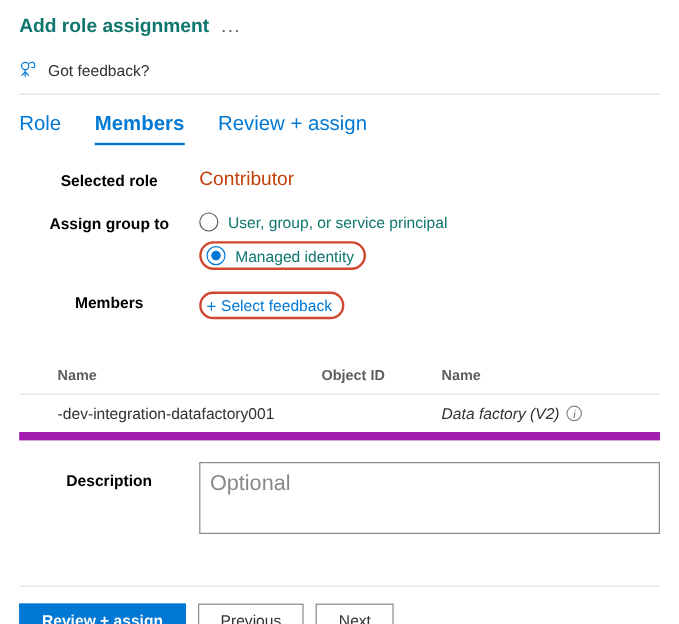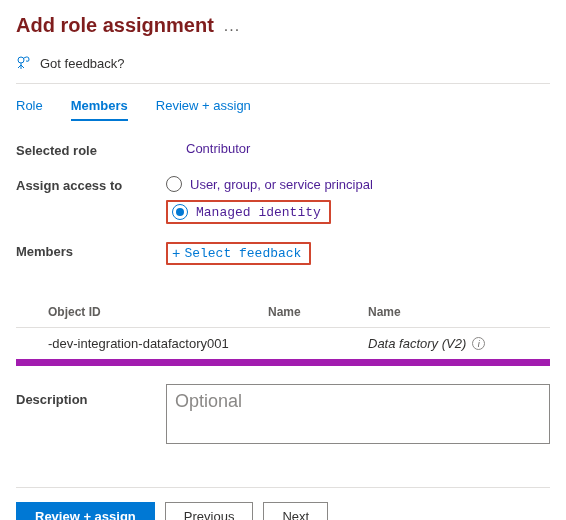--- a/index.html
+++ b/index.html
@@ -6,55 +6,55 @@
   html, body {
     margin: 0; padding: 0;
     font-family: "Segoe UI", Arial, sans-serif;
     font-size: 13px;
     color: #323130;
     background: #ffffff;
     width: 566px;
   }
   .page { padding: 14px 16px 16px 16px; }
   .title-row { display: flex; align-items: center; gap: 10px; }
-  .title { font-size: 20px; font-weight: 600; color: #7f1d1d; }
+  .title { font-size: 16px; font-weight: 600; color: #0f766e; }
   .more { color: #605e5c; font-size: 16px; line-height: 1; letter-spacing: 1px; }
 
   .feedback {
     display: flex; align-items: center; gap: 8px;
     margin-top: 18px; padding-bottom: 12px;
     font-size: 13px; color: #323130;
   }
   .feedback svg { flex: 0 0 auto; }
   .divider { border-top: 1px solid #e1dfdd; margin: 0 0 14px 0; }
 
   .tabs { display: flex; gap: 28px; margin-bottom: 20px; }
   .tab {
-    font-size: 13px; color: #0078d4; cursor: pointer;
+    font-size: 17px; color: #0078d4; cursor: pointer;
     padding-bottom: 6px; border-bottom: 2px solid transparent;
   }
   .tab.active { font-weight: 600; border-bottom-color: #0078d4; }
 
   .form { display: grid; grid-template-columns: 150px 1fr; row-gap: 18px; align-items: start; }
-  .label { font-size: 13px; font-weight: 600; color: #404040; padding-top: 2px; }
-  .value { font-size: 13px; color: #4c1d95; margin-left: 20px; }
+  .label { font-size: 13px; font-weight: 600; color: #000000; padding-top: 2px; text-align: center; }
+  .value { font-size: 16px; color: #c2410c; }
 
-  .radio-row { display: flex; align-items: center; gap: 8px; margin-bottom: 8px; color: #4c1d95; }
+  .radio-row { display: flex; align-items: center; gap: 8px; margin-bottom: 8px; color: #0f766e; }
   .radio {
     width: 16px; height: 16px; border-radius: 50%;
     border: 1px solid #605e5c; flex: 0 0 auto; position: relative;
     background: #fff;
   }
   .radio.checked { border-color: #0078d4; }
   .radio.checked::after {
     content: ""; position: absolute; top: 3px; left: 3px;
     width: 8px; height: 8px; border-radius: 50%; background: #0078d4;
   }
 
-  .hl { border: 2px solid #d1462f; padding: 2px 8px 2px 4px; display: inline-flex; align-items: center; border-radius: 1px; font-family: Liberation Mono, monospace; }
+  .hl { border: 2px solid #d1462f; padding: 2px 8px 2px 4px; display: inline-flex; align-items: center; border-radius: 12px; }
 
   .select-members {
     display: inline-flex; align-items: center; gap: 4px;
     color: #0078d4; font-size: 13px; cursor: pointer;
   }
   .plus { font-size: 14px; line-height: 1; }
 
   .table { margin-top: 14px; grid-column: 1 / span 2; }
   .thead, .trow {
     display: grid;
@@ -117,21 +117,21 @@
     <div class="tab">Role</div>
     <div class="tab active">Members</div>
     <div class="tab">Review + assign</div>
   </div>
 
   <div class="form">
 
     <div class="label">Selected role</div>
     <div class="value">Contributor</div>
 
-    <div class="label">Assign access to</div>
+    <div class="label">Assign group to</div>
     <div>
       <div class="radio-row">
         <span class="radio"></span>
         <span>User, group, or service principal</span>
       </div>
       <span class="hl">
         <span class="radio-row" style="margin-bottom:0">
           <span class="radio checked"></span>
           <span>Managed identity</span>
         </span>
@@ -144,22 +144,22 @@
         <span class="select-members">
           <span class="plus">+</span>
           <span>Select feedback</span>
         </span>
       </span>
     </div>
 
     <div class="table">
       <div class="thead">
         <div></div>
+        <div>Name</div>
         <div>Object ID</div>
-        <div>Name</div>
         <div>Name</div>
       </div>
       <div class="trow">
         <div></div>
         <div>-dev-integration-datafactory001</div>
         <div></div>
         <div class="type-cell">
           <span>Data factory (V2)</span>
           <span class="info-icon">i</span>
         </div>

